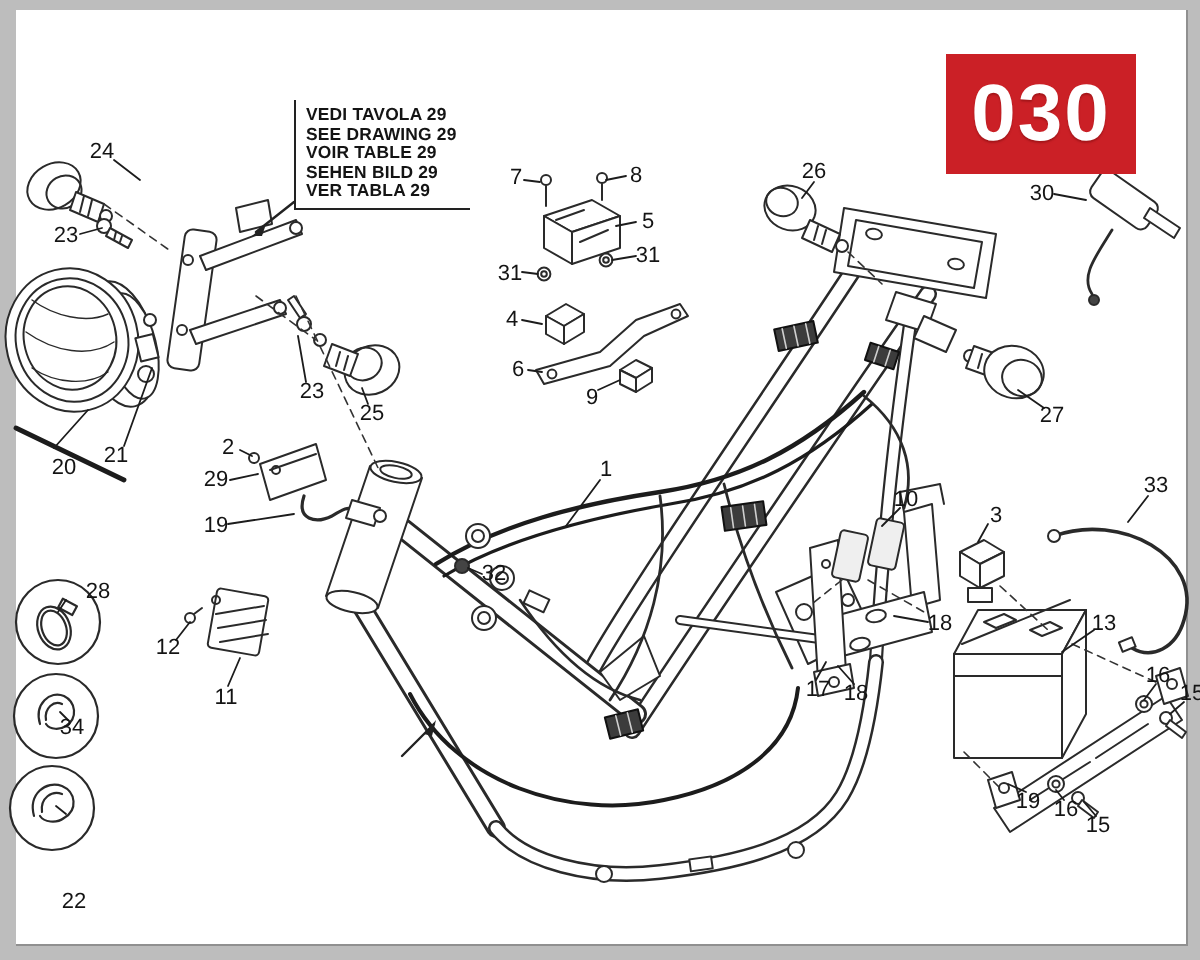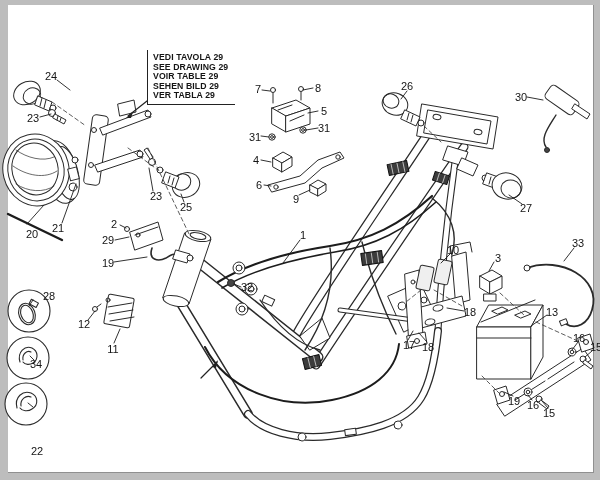--- a/index.html
+++ b/index.html
@@ -444,13 +444,14 @@
       <div class="callout" style="left: 29px; top: 296px; margin-left: 20px;">28</div>
       <div class="callout" style="left: 108px; top: 240px;">29</div>
       <div class="callout" style="left: 521px; top: 97px;">30</div>
       <div class="callout" style="left: 255px; top: 137px;">31</div>
       <div class="callout" style="left: 324px; top: 128px;">31</div>
       <div class="callout" style="left: 247px; top: 287px;">32</div>
       <div class="callout" style="left: 578px; top: 243px;">33</div>
       <div class="callout" style="left: 36px; top: 364px;">34</div>
     </div>
 
+  <div class="badge" style="background: rgb(203, 32, 38); color: rgb(255, 255, 255);">030</div>
 </div>
 
 </body></html>

